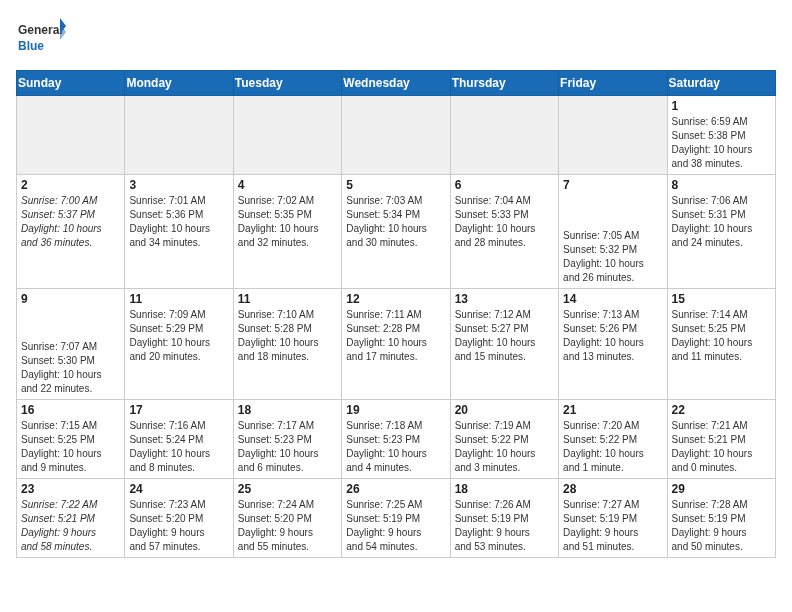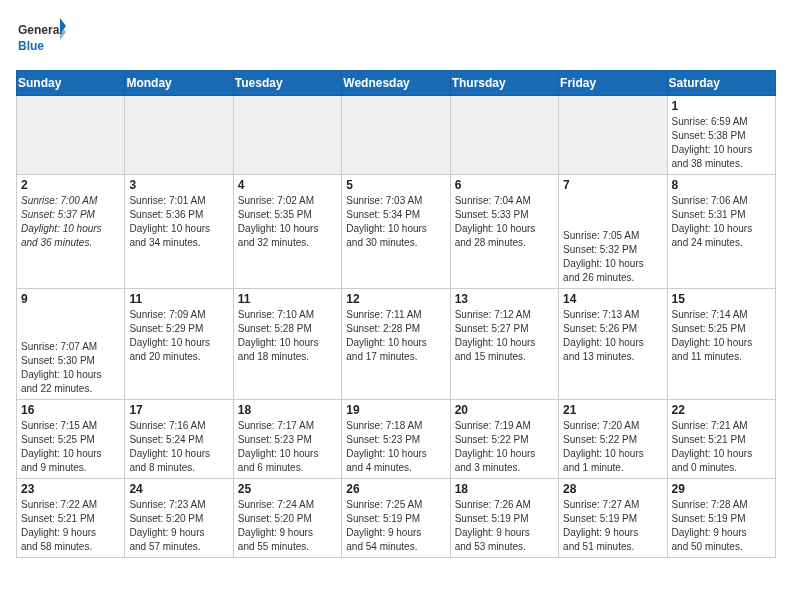--- a/index.html
+++ b/index.html
@@ -272,21 +272,21 @@
           <span class="day-number">22</span>
           <div class="day-info" style="white-space: pre-line;">Sunrise: 7:21 AM
 Sunset: 5:21 PM
 Daylight: 10 hours
 and 0 minutes.</div>
         </td>
       </tr>
       <tr>
         <td>
           <span class="day-number">23</span>
-          <div class="day-info" style="white-space: pre-line;">Sunrise: 7:22 AM
+          <div class="day-info" style="white-space: pre-line; font-style: italic;">Sunrise: 7:22 AM
 Sunset: 5:21 PM
 Daylight: 9 hours
 and 58 minutes.</div>
         </td>
         <td>
           <span class="day-number">24</span>
           <div class="day-info" style="white-space: pre-line;">Sunrise: 7:23 AM
 Sunset: 5:20 PM
 Daylight: 9 hours
 and 57 minutes.</div>

